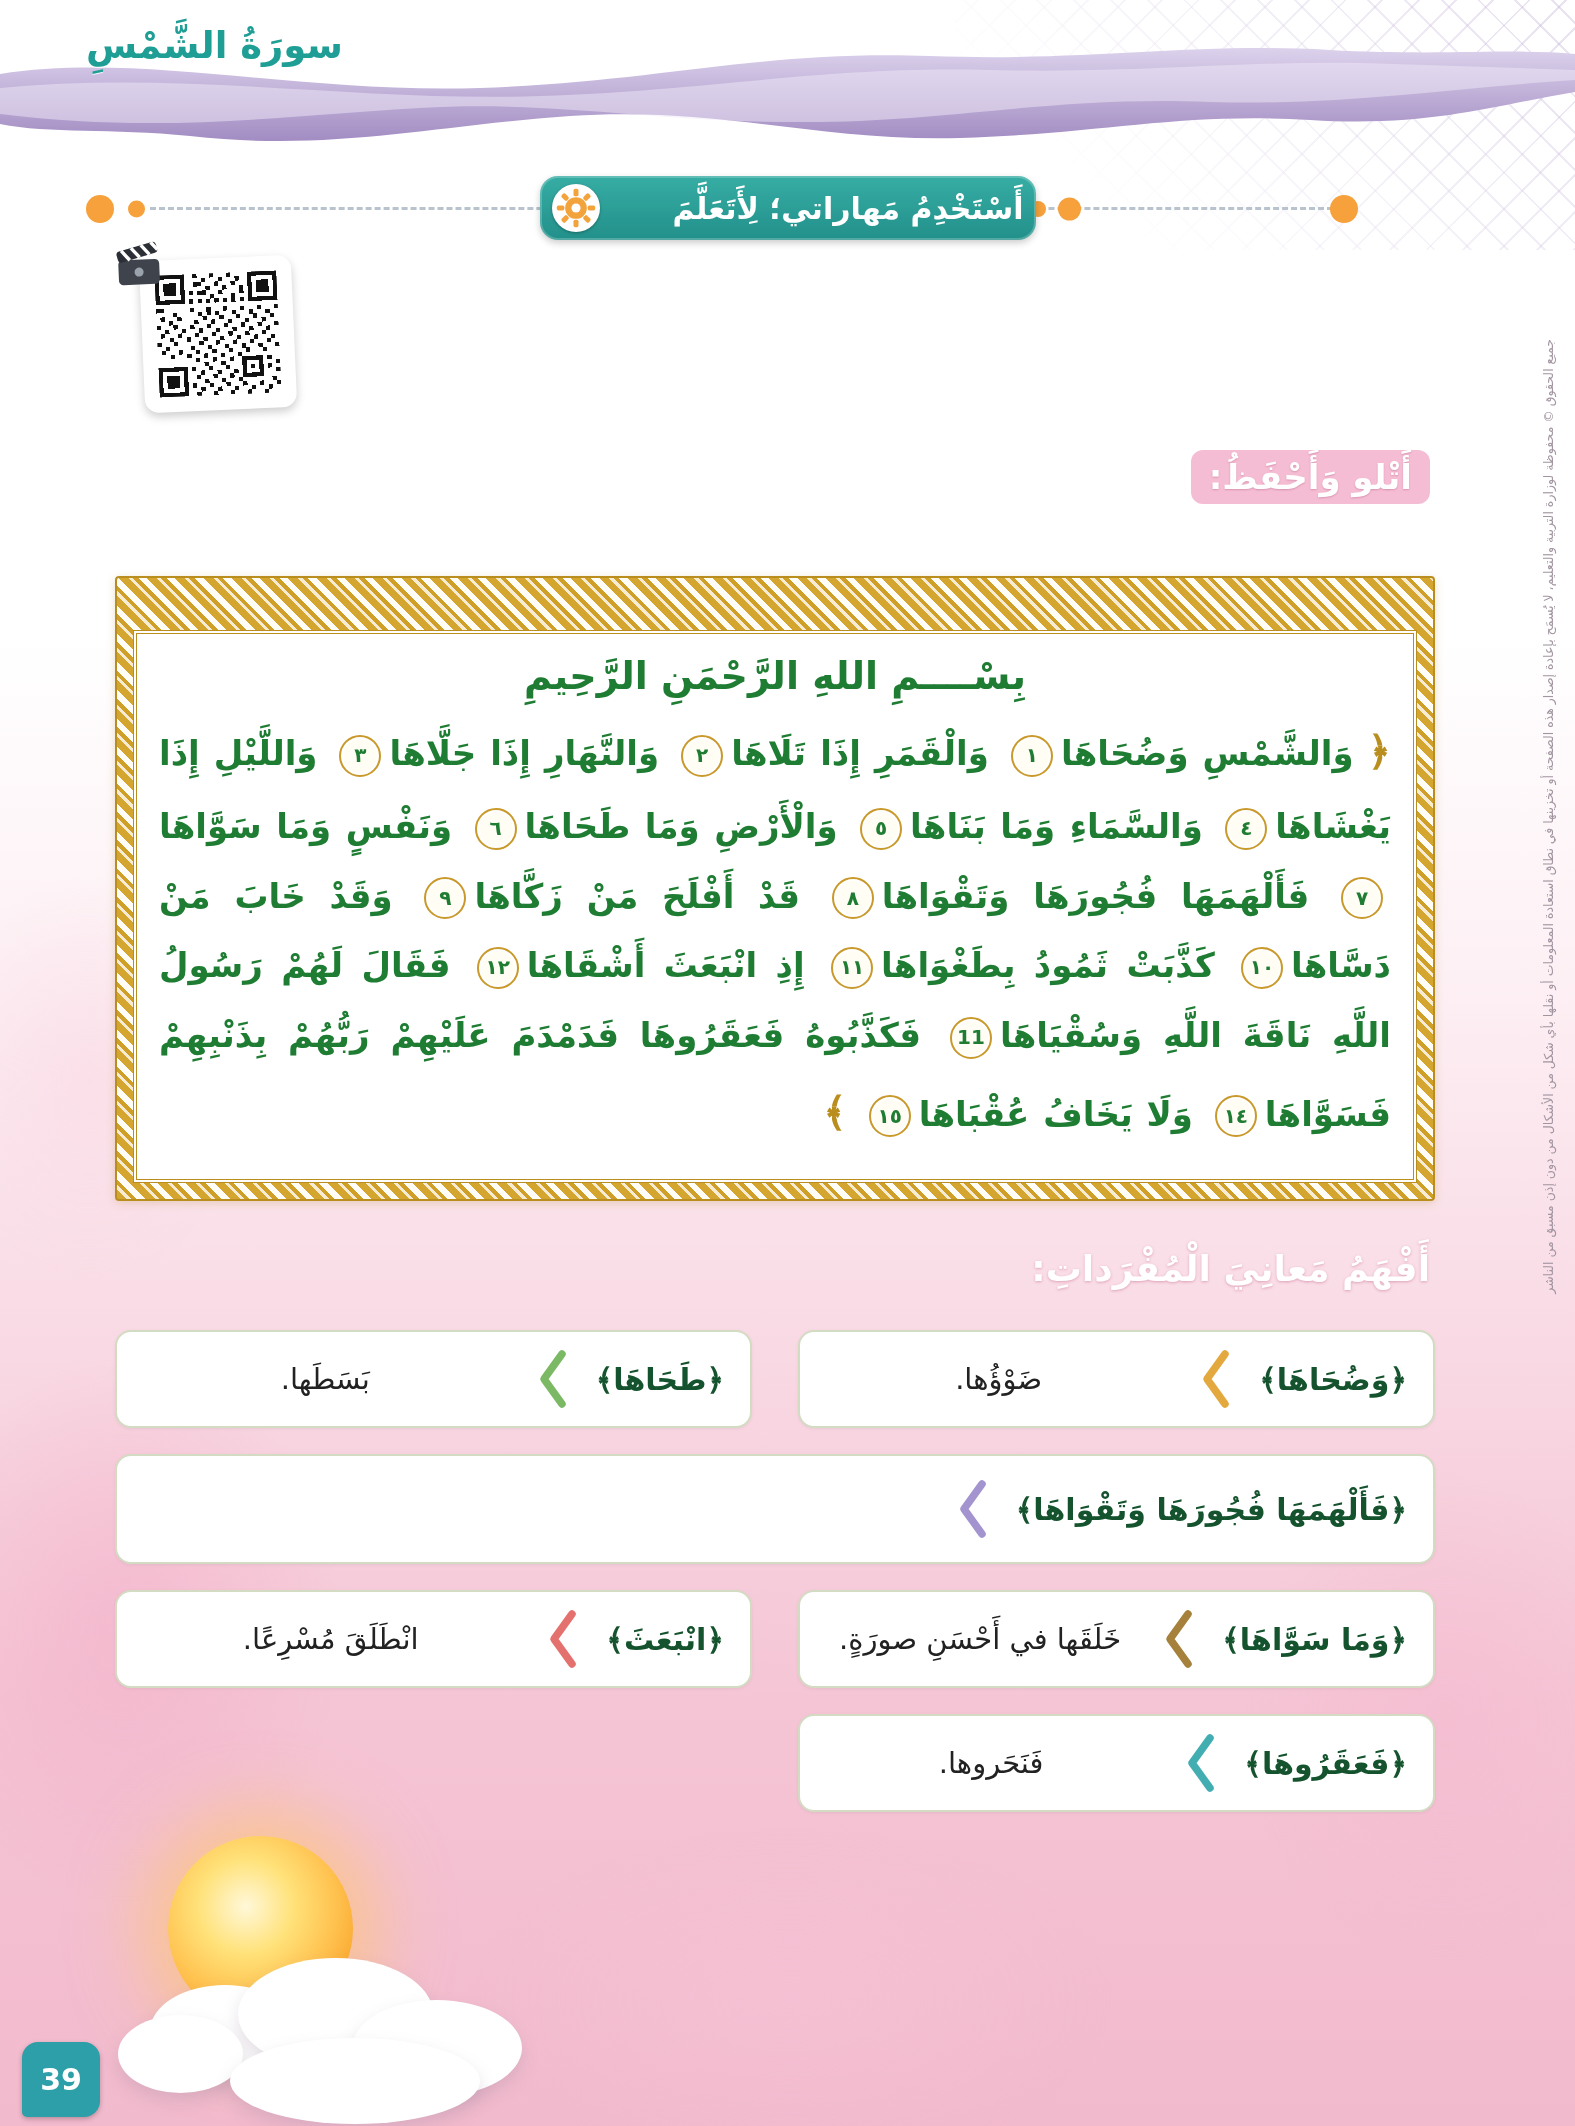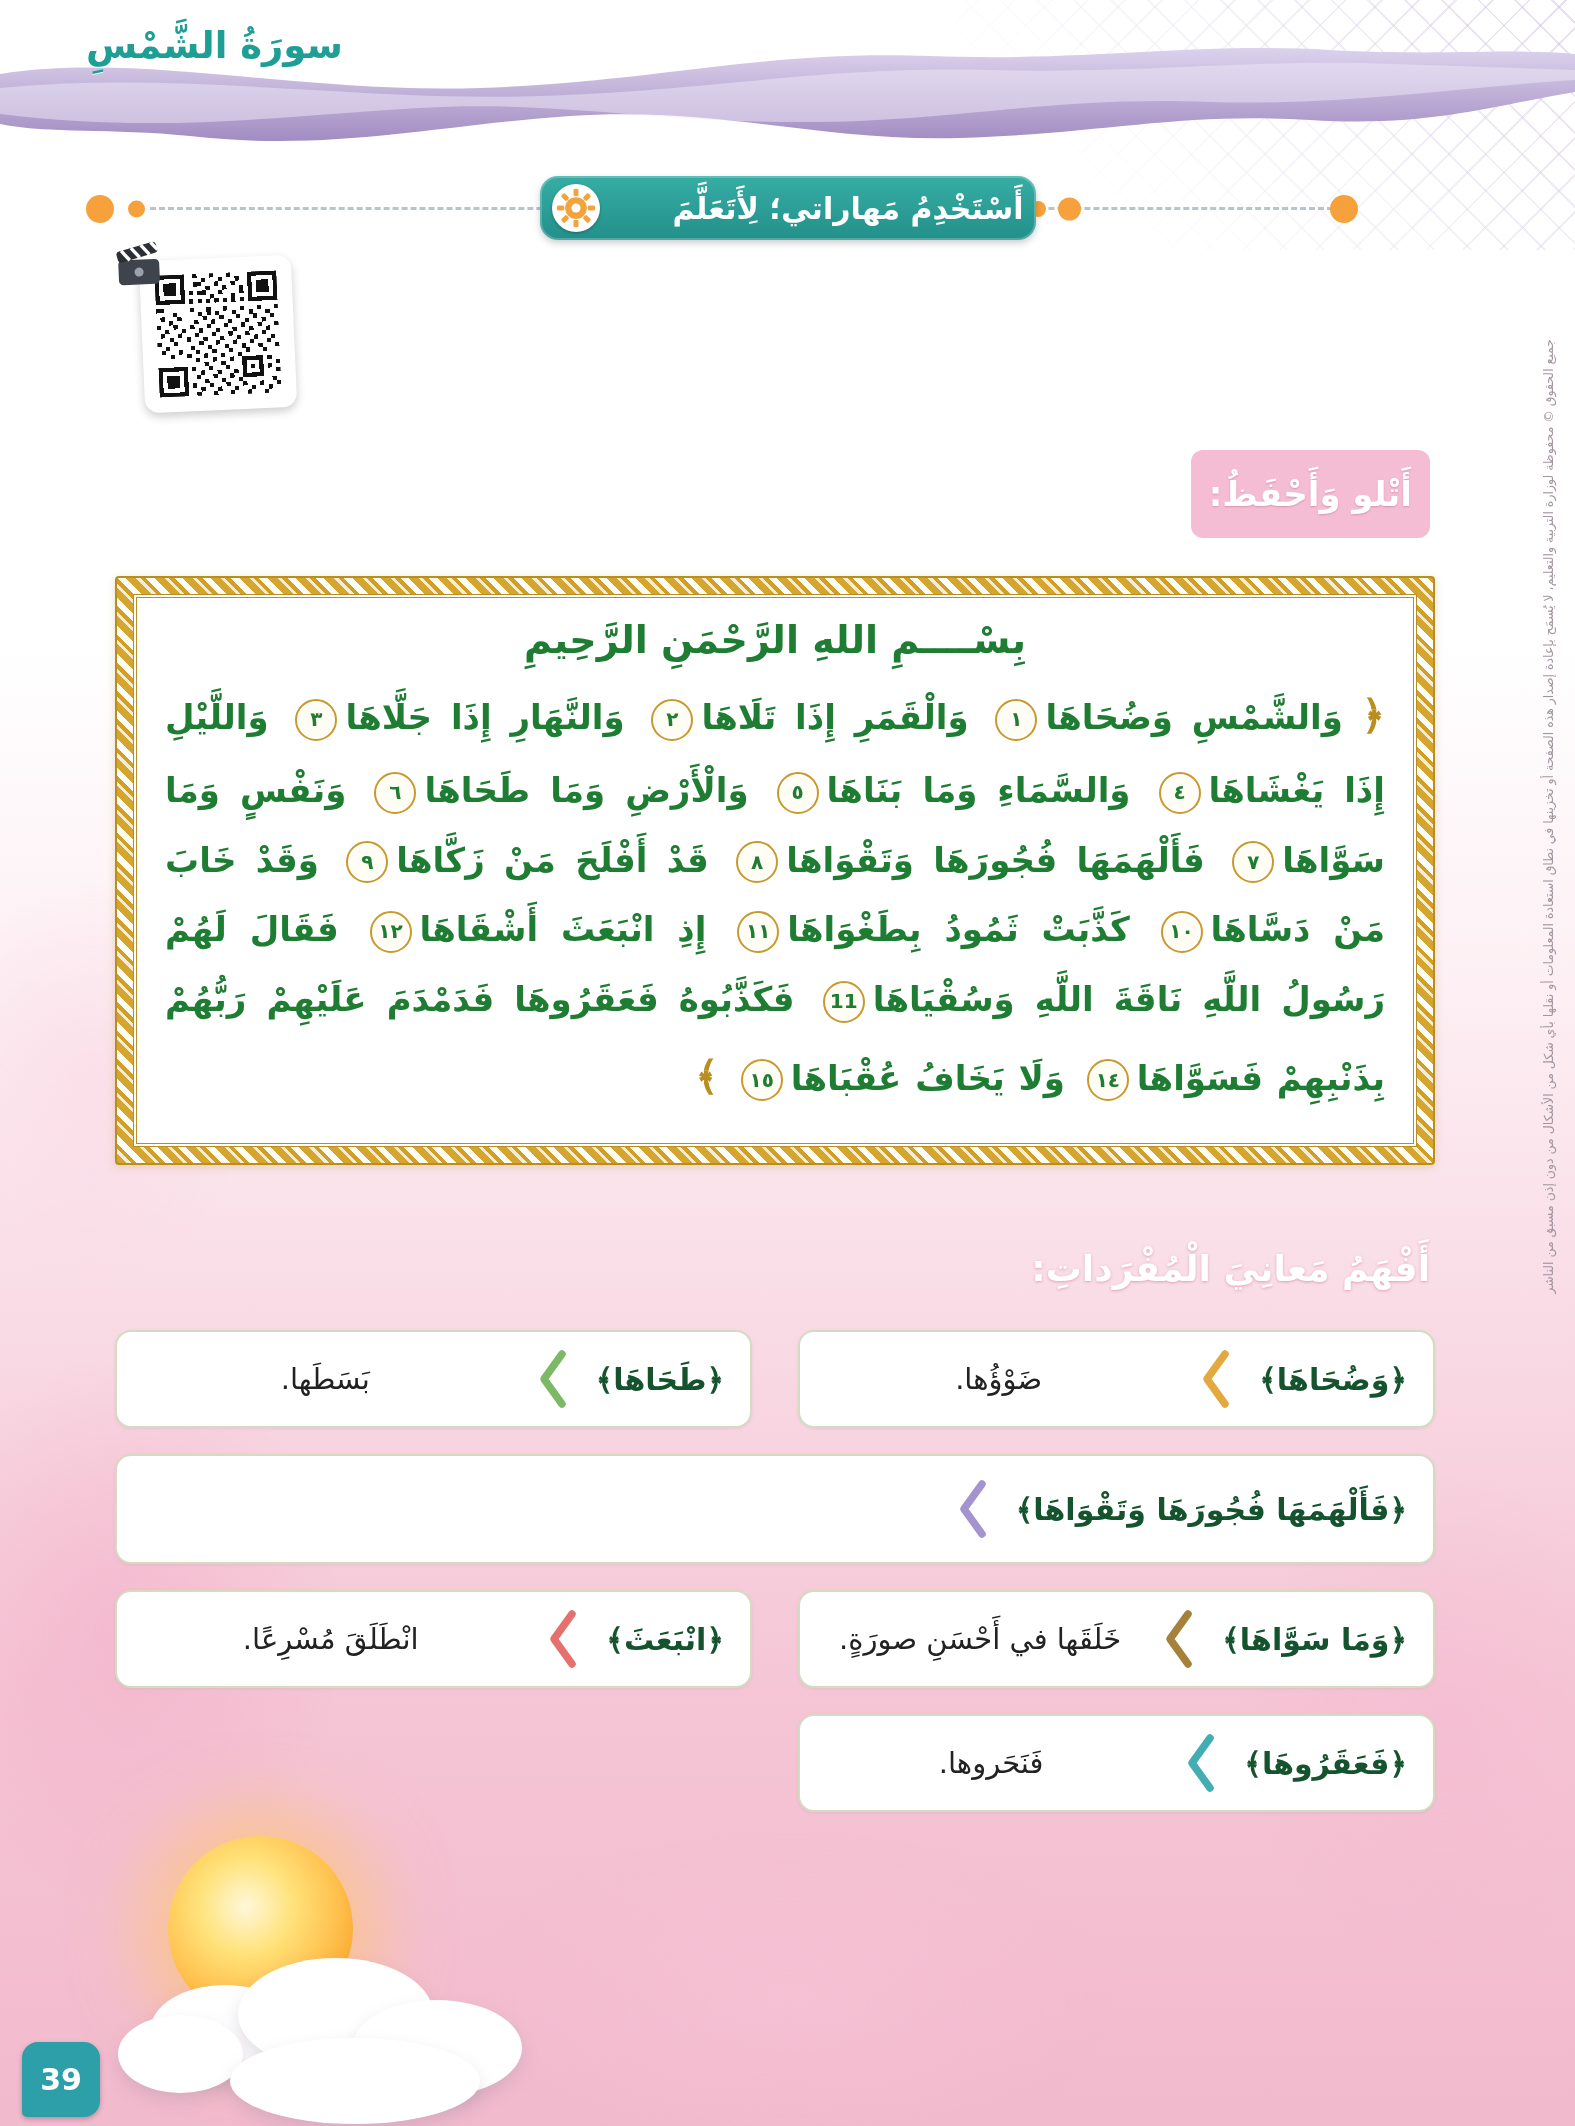--- a/index.html
+++ b/index.html
@@ -37,28 +37,28 @@
     padding:0 12px;box-shadow:0 3px 7px rgba(0,0,0,.2),inset 0 0 0 2px rgba(255,255,255,.22);}
   .gear-badge{width:48px;height:48px;background:#fff;border-radius:50%;display:flex;align-items:center;justify-content:center;box-shadow:0 1px 3px rgba(0,0,0,.3);flex:0 0 auto;}
   .banner-label{flex:1;text-align:right;color:#fff;font-size:30px;font-weight:700;direction:rtl;}
 
   .qr-card{position:absolute;left:142px;top:258px;width:152px;height:152px;background:#fff;border-radius:14px;
     box-shadow:0 4px 10px rgba(0,0,0,.2);transform:rotate(-2.5deg);display:flex;align-items:center;justify-content:center;}
   .qr-card svg.qr{width:122px;height:122px;}
   .clapper{position:absolute;left:-26px;top:-20px;width:54px;height:50px;}
 
   .label{position:absolute;font-size:34px;font-weight:700;color:#fff;direction:rtl;white-space:nowrap;}
-  .recite{top:450px;right:145px;background:rgba(243,178,203,.85);padding:24px 18px;border-radius:12px;text-shadow:0 1px 2px rgba(170,90,130,.4);}
+  .recite{top:450px;right:145px;background:rgba(243,178,203,.85);padding:7px 18px;border-radius:12px;text-shadow:0 1px 2px rgba(170,90,130,.4);}
   .vocab-label{top:1248px;right:145px;text-shadow:0 1px 3px rgba(190,90,130,.45);font-size:36px;}
 
   .qframe{position:absolute;left:115px;top:576px;width:1320px;}
   .qband{border:2px solid #b98e1f;border-radius:4px;padding:16px;
     background:repeating-linear-gradient(45deg,#d4a62f 0 7px,#f7ecd2 7px 10px,#cf9f28 10px 14px,#fffdf5 14px 20px);
     box-shadow:0 2px 8px rgba(180,140,40,.25);}
-  .qinner{border:4px double #b98e1f;background:#fff;padding:20px 28px 26px;}
+  .qinner{border:4px double #b98e1f;background:#fff;padding:20px 22px 26px;margin-top:36px;}
   .bismillah{text-align:center;font-size:38px;font-weight:700;color:#1f7d33;margin:0 0 12px;direction:rtl;}
   .qtext{margin:0;font-size:34px;font-weight:700;color:#1f7d33;line-height:2.05;text-align:justify;direction:rtl;word-spacing:2px;}
   .qbracket{color:#b98e1f;font-size:40px;}
   .ayah{display:inline-flex;align-items:center;justify-content:center;width:38px;height:38px;border:2px solid #c9992b;border-radius:50%;
     font-size:20px;font-weight:700;color:#1f7d33;margin:0 8px;vertical-align:middle;background:#fffdf4;box-shadow:inset 0 0 0 2px #fff;}
 
   .vgrid{position:absolute;left:115px;top:1330px;width:1320px;display:grid;grid-template-columns:1fr 1fr;column-gap:46px;row-gap:26px;direction:rtl;}
   .vbox{background:#fff;border:2px solid #d3dcc3;border-radius:16px;display:flex;align-items:center;padding:16px 26px;min-height:58px;box-shadow:0 1px 3px rgba(120,120,120,.12);}
   .vbox.wide{grid-column:1 / -1;padding:22px 26px;}
   .vbox.last{grid-column:1;}

